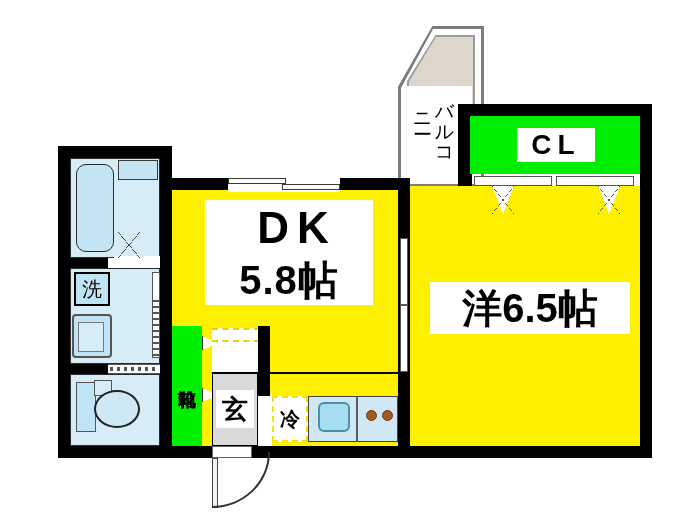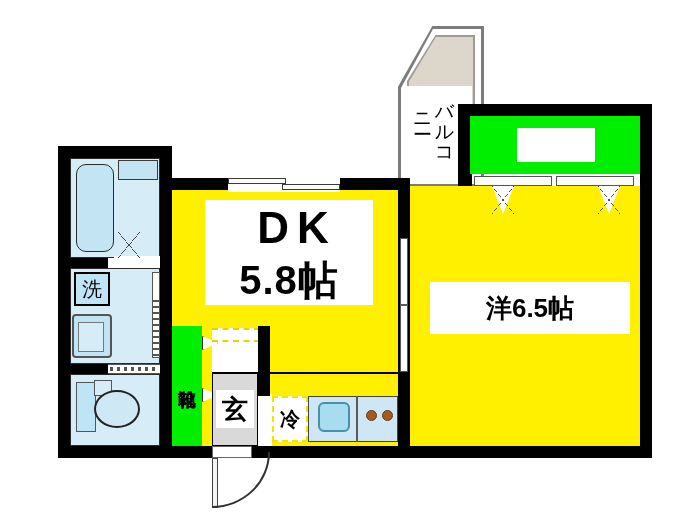--- a/index.html
+++ b/index.html
@@ -99,24 +99,25 @@
   <div class="abs white" style="left:205px;top:200px;width:168px;height:105px;z-index:-0;"></div>
   <div class="lbl" style="left:222px;top:203px;width:150px;height:50px;font-size:44px;font-weight:bold;letter-spacing:8px;">DK</div>
   <div class="lbl" style="left:205px;top:255px;width:168px;height:50px;font-size:40px;font-weight:bold;letter-spacing:1px;">5.8帖</div>
 
   <div class="abs white" style="left:228px;top:176px;width:112px;height:16px;"></div>
   <div class="abs sash" style="left:228px;top:178px;width:58px;height:6px;"></div>
   <div class="abs sash" style="left:282px;top:184px;width:58px;height:6px;"></div>
 
   <div class="abs yellow" style="left:410px;top:186px;width:230px;height:260px;"></div>
   <div class="abs white" style="left:430px;top:282px;width:200px;height:52px;"></div>
-  <div class="lbl" style="left:430px;top:282px;width:200px;height:52px;font-size:26px;font-weight:bold;letter-spacing:0px;">洋6.5帖</div>
+  <div class="lbl" style="left:430px;top:282px;width:200px;height:52px;font-size:40px;font-weight:bold;letter-spacing:0px;">洋6.5帖</div>
 
   <div class="abs green" style="left:470px;top:116px;width:170px;height:58px;"></div>
   <div class="abs white" style="left:517px;top:128px;width:78px;height:34px;"></div>
+  <div class="lbl" style="left:517px;top:128px;width:78px;height:34px;font-size:28px;font-weight:bold;letter-spacing:6px;">CL</div>
 
   <div class="abs wall" style="left:458px;top:174px;width:14px;height:12px;"></div>
   <div class="abs wall" style="left:458px;top:116px;width:12px;height:70px;"></div>
 
   <div class="abs" style="left:474px;top:176px;width:78px;height:10px;background:#fdfdfd;border:1px solid #555;"></div>
   <div class="abs" style="left:556px;top:176px;width:78px;height:10px;background:#fdfdfd;border:1px solid #555;"></div>
 
   <div class="abs tri" style="left:492px;top:186px;border-left:11px solid transparent;border-right:11px solid transparent;border-top:28px solid #ffffff;"></div>
   <div class="abs" style="left:492px;top:186px;width:22px;height:28px;
               background:linear-gradient(to bottom right,transparent 49.3%,#555 49.3%,#555 50.7%,transparent 50.7%),

